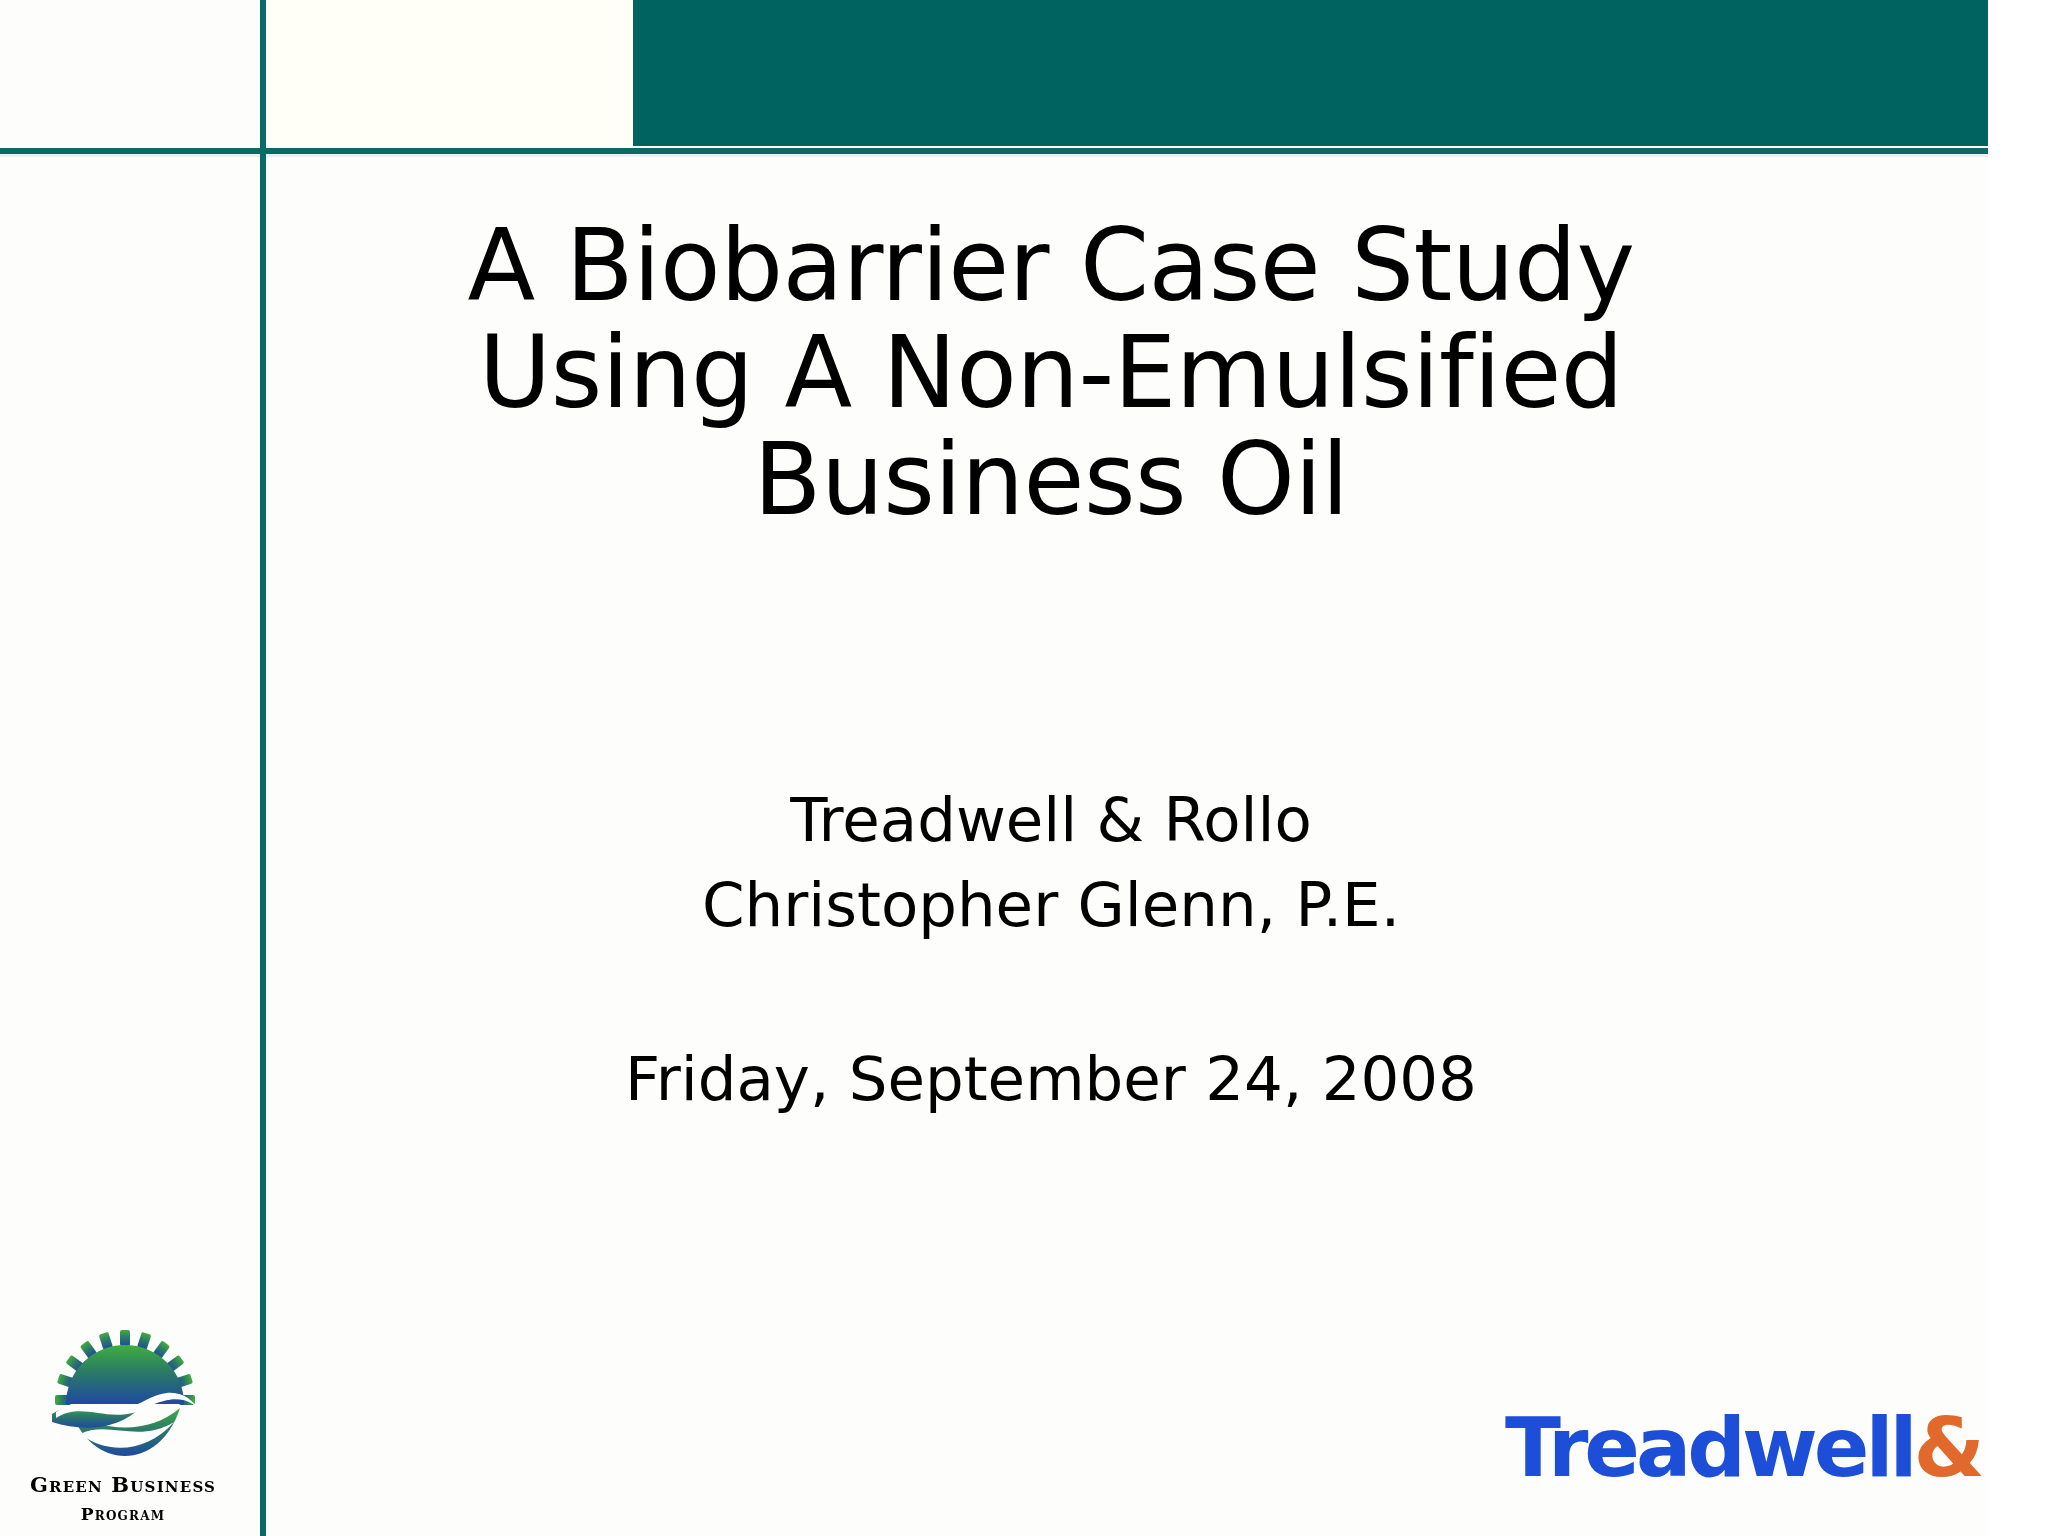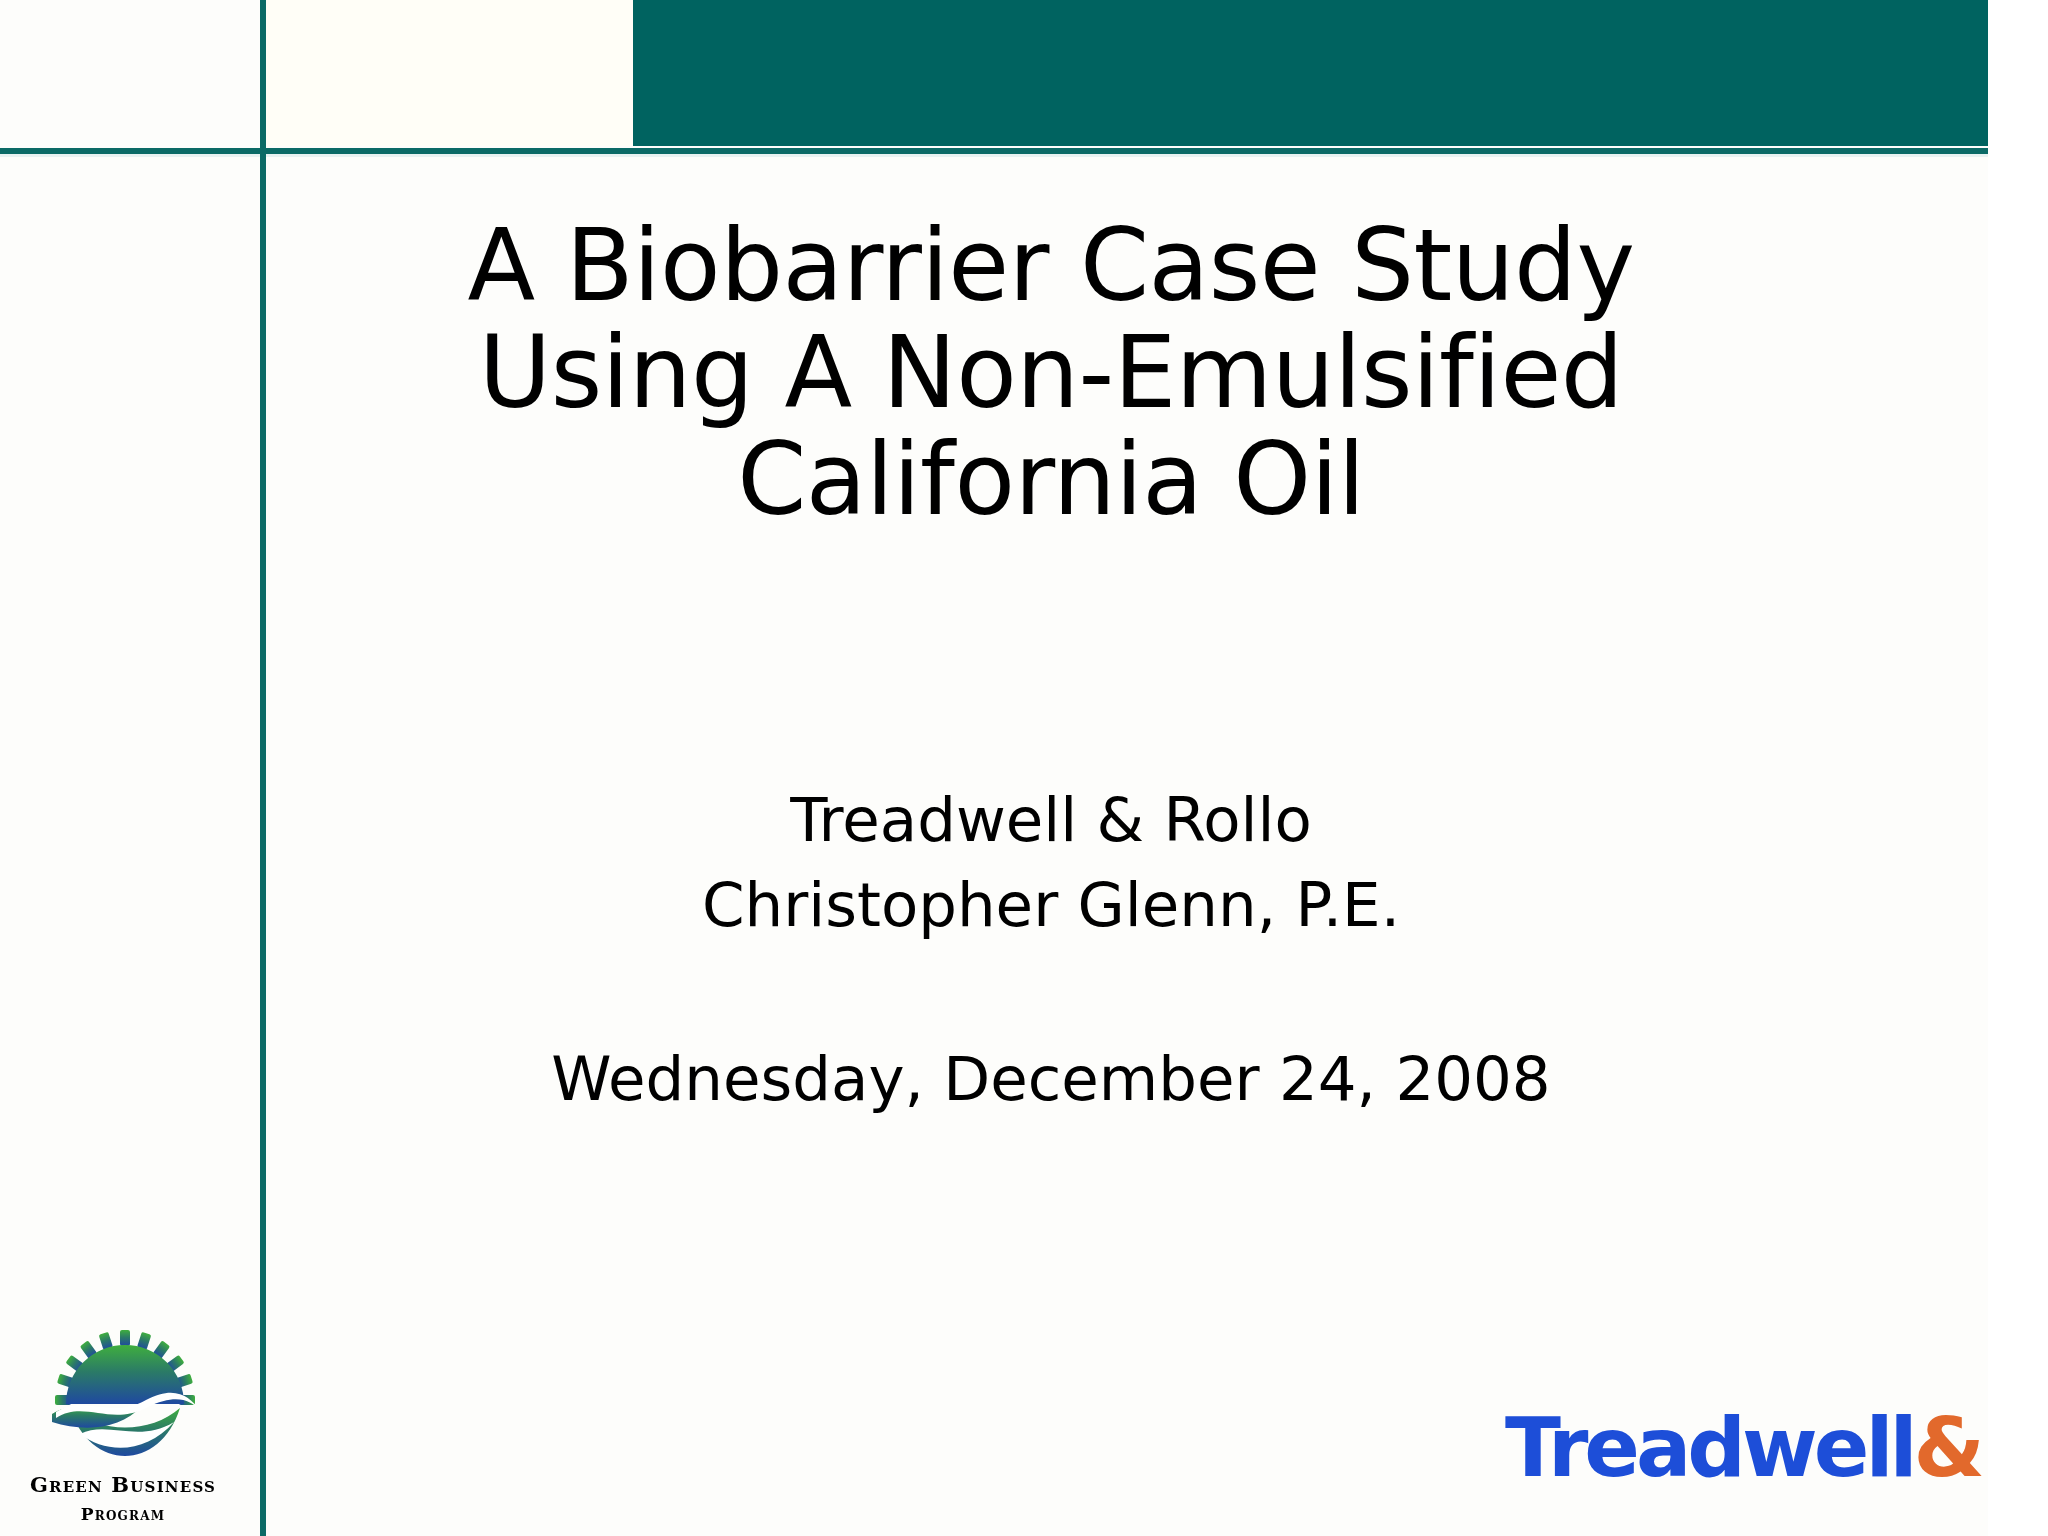--- a/index.html
+++ b/index.html
@@ -170,28 +170,28 @@
   <div class="teal-block"></div>
   <div class="rule-h-shadow"></div>
   <div class="rule-h"></div>
   <div class="rule-v"></div>
 
   <div class="content">
 
     <div class="title-block">
       <div class="title-line">A Biobarrier Case Study</div>
       <div class="title-line">Using A Non-Emulsified</div>
-      <div class="title-line">California Oil</div>
+      <div class="title-line">Business Oil</div>
     </div>
 
     <div class="subtitle-block">
       <div class="sub-line">Treadwell &amp; Rollo</div>
       <div class="sub-line">Christopher Glenn, P.E.</div>
       <div class="sub-gap"></div>
-      <div class="sub-line">Wednesday, December 24, 2008</div>
+      <div class="sub-line">Friday, September 24, 2008</div>
     </div>
 
   </div>
 
   <div class="gbp-logo">
     <div class="gbp-mark">
       <svg viewBox="0 0 150 150" width="150" height="150" xmlns="http://www.w3.org/2000/svg">
         <defs>
           <linearGradient id="gbpgrad" x1="0" y1="0" x2="0" y2="1">
             <stop offset="0%" stop-color="#3fae3e"></stop>

